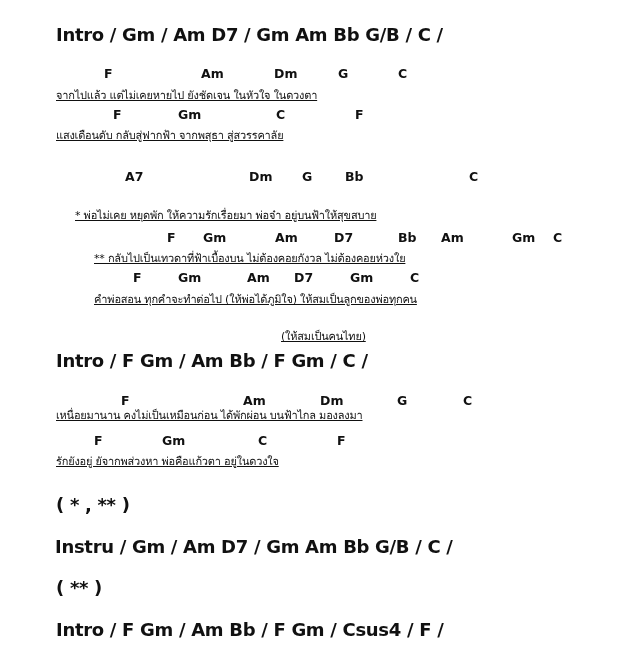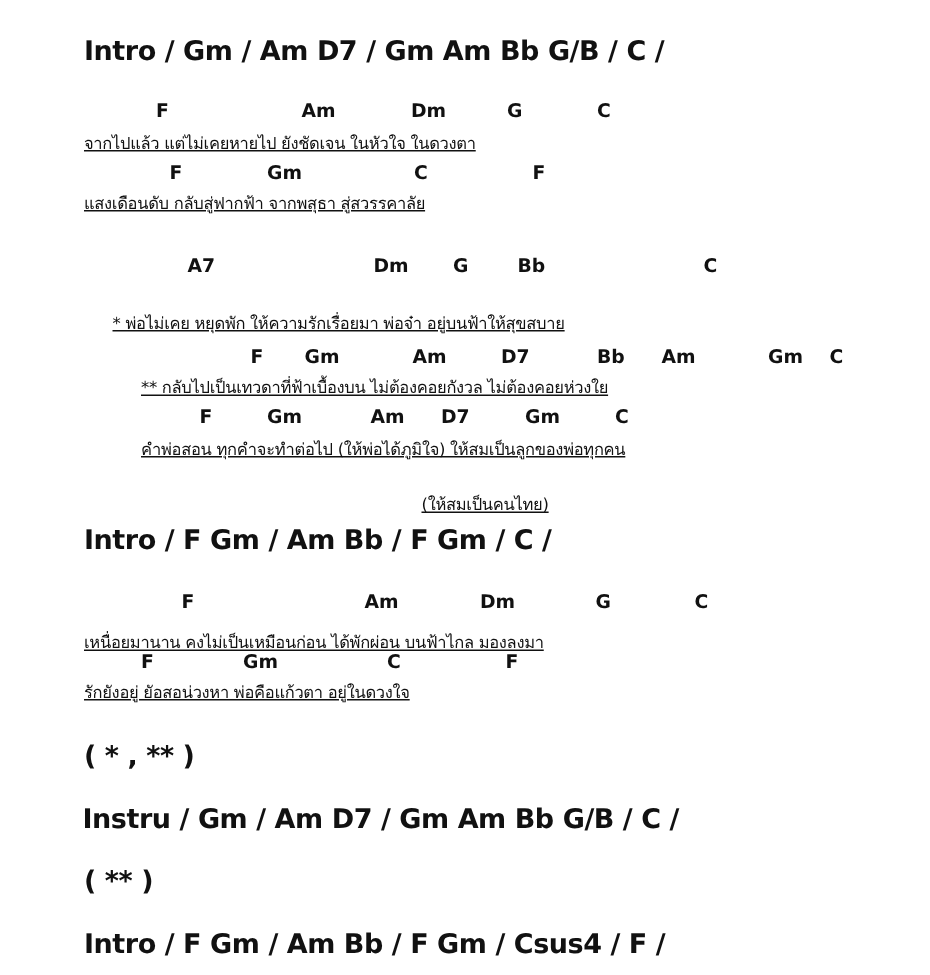--- a/index.html
+++ b/index.html
@@ -80,26 +80,26 @@
 <div class="abs section" style="left:56px; top:350px;">Intro  / F Gm / Am Bb / F Gm / C /</div>
 
 <div>
   <div class="chord-row">
       <span class="abs chord" style="left: 121px; top: 393px;">F</span>
       <span class="abs chord" style="left: 243px; top: 393px;">Am</span>
       <span class="abs chord" style="left: 320px; top: 393px;">Dm</span>
       <span class="abs chord" style="left: 397px; top: 393px;">G</span>
       <span class="abs chord" style="left: 463px; top: 393px;">C</span>
     </div>
-  <div class="abs lyric" style="left:56px; top:419px;">เหนื่อยมานาน คงไม่เป็นเหมือนก่อน  ได้พักผ่อน บนฟ้าไกล มองลงมา</div>
+  <div class="abs lyric" style="left:56px; top:406px;">เหนื่อยมานาน คงไม่เป็นเหมือนก่อน  ได้พักผ่อน บนฟ้าไกล มองลงมา</div>
   <div class="chord-row">
       <span class="abs chord" style="left: 94px; top: 433px;">F</span>
       <span class="abs chord" style="left: 162px; top: 433px;">Gm</span>
       <span class="abs chord" style="left: 258px; top: 433px;">C</span>
       <span class="abs chord" style="left: 337px; top: 433px;">F</span>
     </div>
-  <div class="abs lyric" style="left:56px; top:452px;">รักยังอยู่ ยัอสอน่วงหา  พ่อคือแก้วตา อยู่ในดวงใจ</div>
+  <div class="abs lyric" style="left:56px; top:452px;">รักยังอยู่ ยัจากพส่วงหา  พ่อคือแก้วตา อยู่ในดวงใจ</div>
 </div>
 
 <div class="abs section" style="left:56px; top:494px;">( * , ** )</div>
 <div class="abs section" style="left:55px; top:536px;">Instru  / Gm / Am D7 / Gm Am Bb  G/B /  C /</div>
 <div class="abs section" style="left:56px; top:577px;">( ** )</div>
 <div class="abs section" style="left:56px; top:619px;">Intro  / F Gm / Am Bb / F Gm / Csus4 / F /</div>
 
 </body></html>

